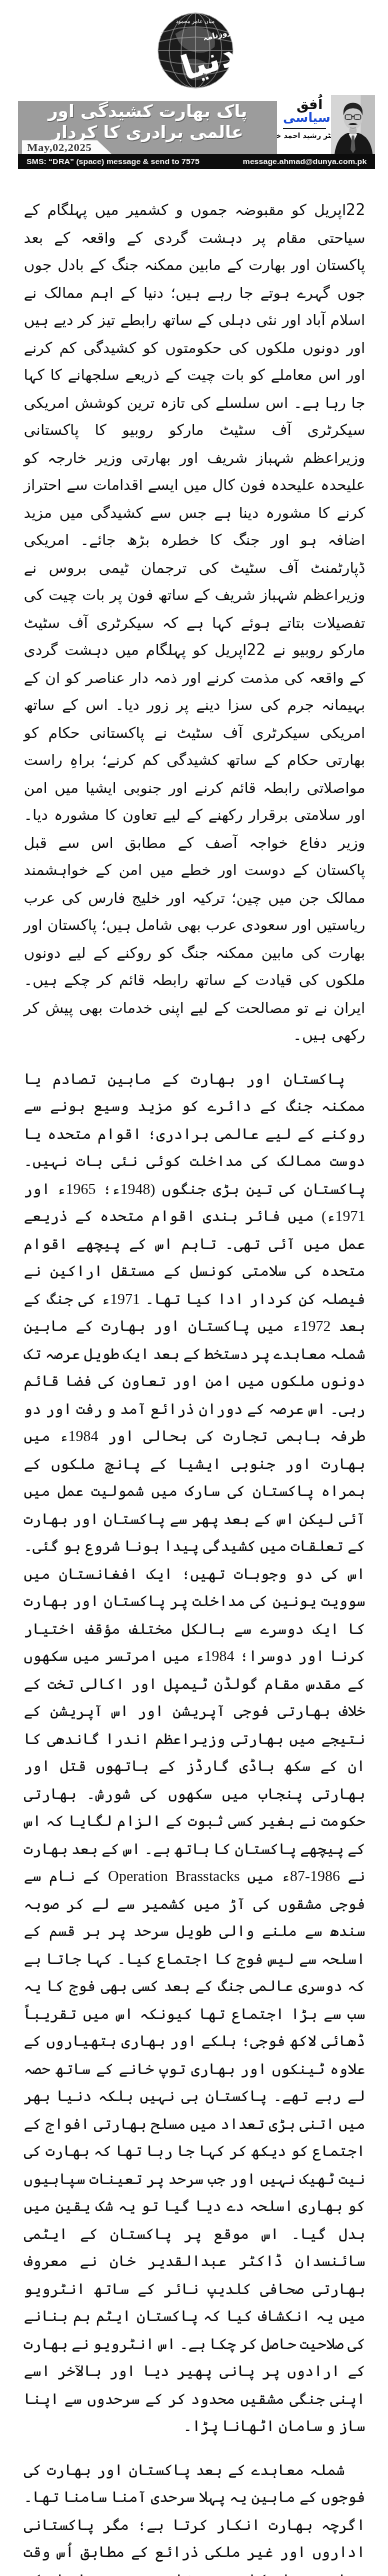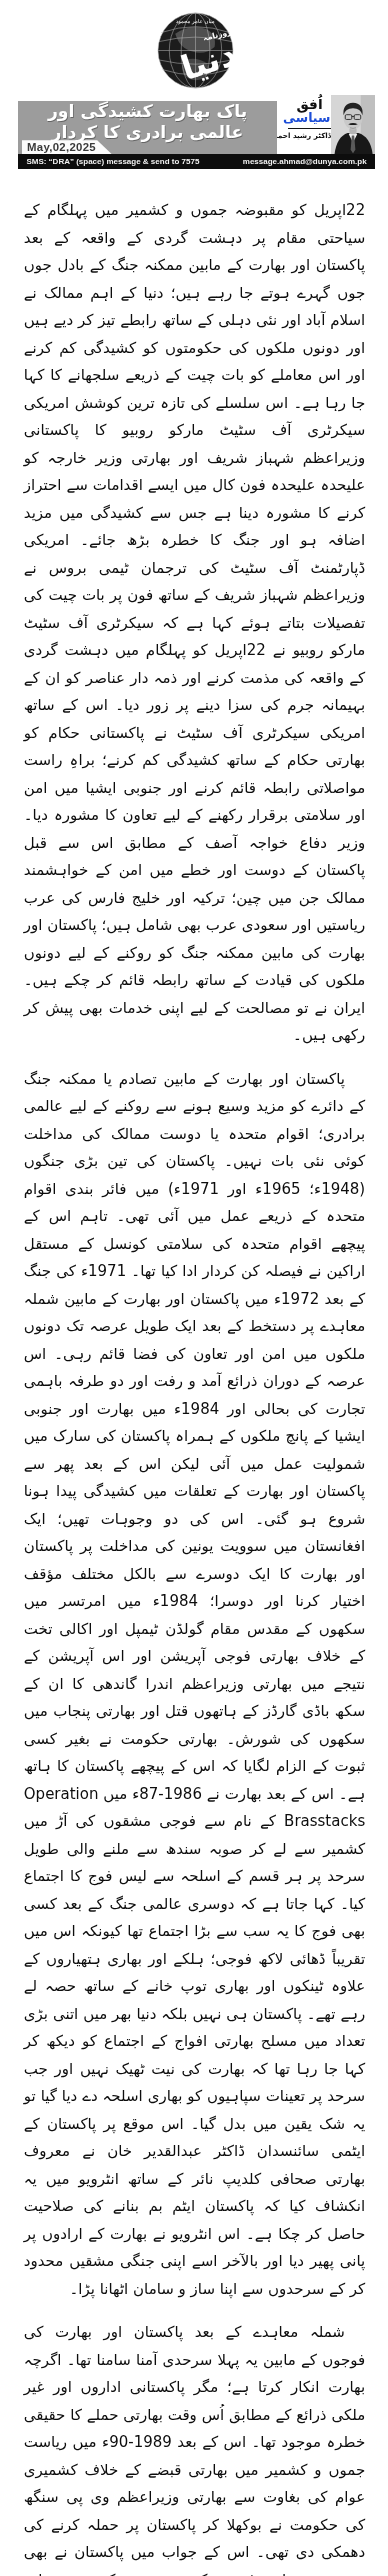--- a/index.html
+++ b/index.html
@@ -24,26 +24,26 @@
     color:#ffffff;font-size:17.3px;font-weight:bold;line-height:1.2;
     text-align:center;padding:0 8.4px 12px 8.4px;direction:rtl;
     text-shadow:0.6px 0.6px 0.6px rgba(0,0,0,.35);
   }
   .date-badge{
     position:absolute;left:3.6px;bottom:0;width:90px;height:13.8px;
     background:#fcfcfc;clip-path:polygon(0 0,84% 0,100% 100%,0 100%);
     display:flex;align-items:center;
   }
   .date-badge span{
-    font-family:Liberation Sans, sans-serif;font-weight:bold;
+    font-family:Liberation Serif, serif;font-weight:bold;
     font-size:11.4px;color:#3a3a3a;padding-left:5.4px;letter-spacing:0.3px;
   }
   .column-box{
     width:54px;background:#ffffff;direction:rtl;
-    display:flex;flex-direction:column;
+    display:flex;flex-direction:column;align-items:center;
     padding-top:3px;box-sizing:border-box;
   }
   .col-name-top{
     align-self:flex-start;padding-right:8.4px;
     font-size:13.8px;font-weight:bold;color:#111;line-height:1;
   }
   .col-name-bottom{
     align-self:flex-end;padding-left:6px;margin-top:-1.2px;
     font-size:12.6px;font-weight:bold;color:#1d4ed8;line-height:1.1;
   }
@@ -62,21 +62,21 @@
     font-weight:bold;font-size:8px;white-space:nowrap;
   }
   
   .article{
     position:absolute;top:181px;left:7.8px;right:7.8px;
     direction:rtl;unicode-bidi:embed;
     text-align:justify;
     font-size:15px;line-height:27.5px;color:#0d0d0d;
   }
   .article p{margin:16px;}
-  .article p + p{text-indent:20.3px;}
+  .article p + p{text-indent:20.3px;font-family:Liberation Serif, serif;}
 </style>
 </head>
 <body>
 
 <div class="page">
 
   <div class="logo">
     <svg viewBox="0 0 128 136" xmlns="http://www.w3.org/2000/svg">
       <rect x="0" y="0" width="128" height="136" fill="#ffffff"></rect>
       <circle cx="64" cy="68" r="63" fill="#1c1c1c"></circle>

